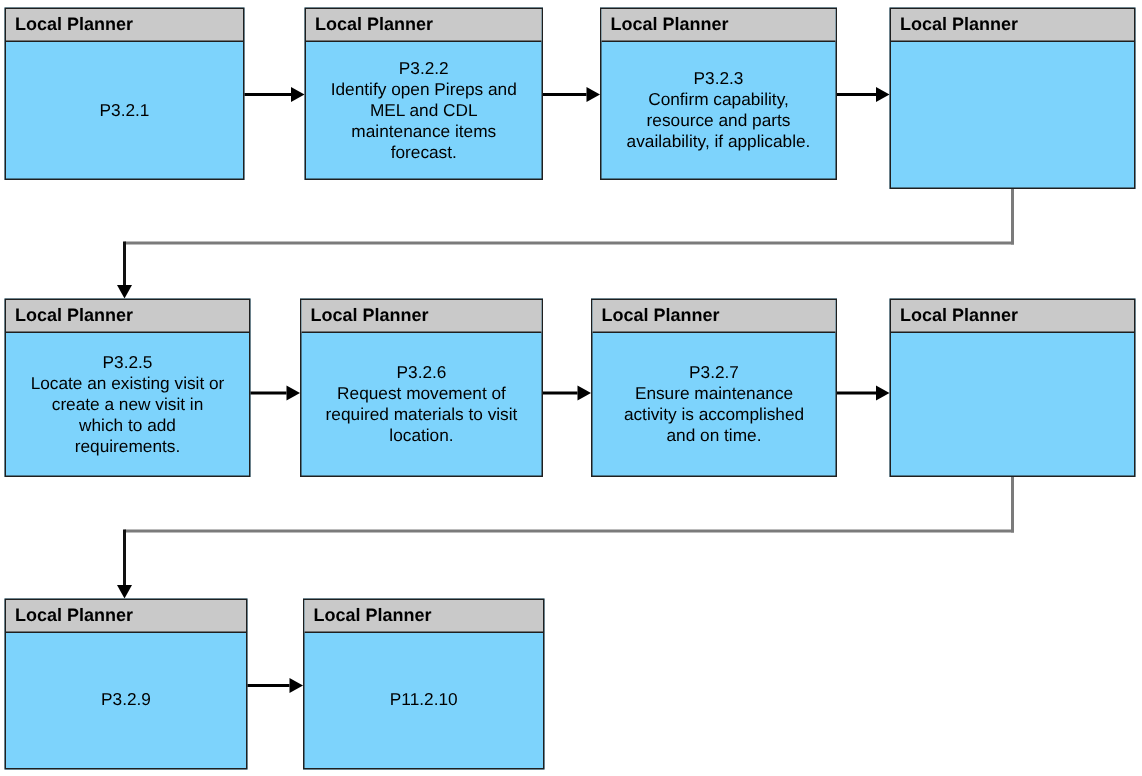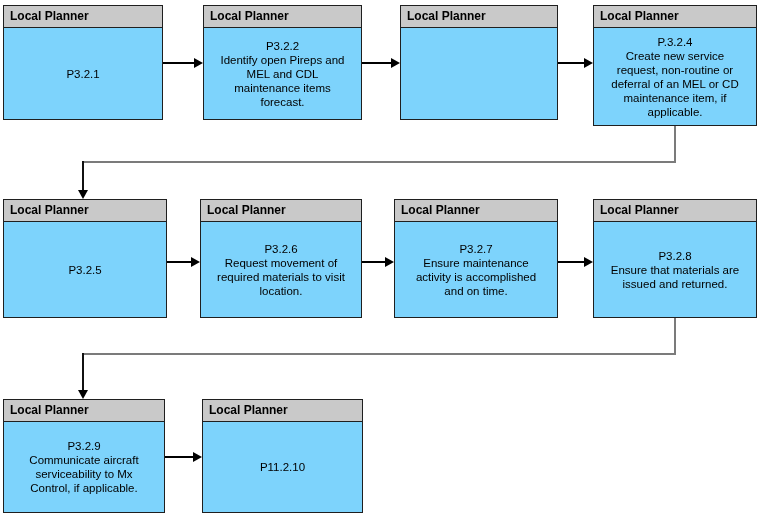--- a/index.html
+++ b/index.html
@@ -79,32 +79,30 @@
       <div class="step">P3.2.2</div>
       <div class="desc">Identify open Pireps and
 MEL and CDL
 maintenance items
 forecast.</div>
     </div>
   </div>
 
   <div class="box" style="left:400px;top:5px;width:158px;height:115px;">
     <div class="box-header">Local Planner</div>
+    <div class="box-body">
+      <div class="step">P3.2.3</div>
+      <div class="desc">Confirm capability,
+resource and parts
+availability, if applicable.</div>
+    </div>
   </div>
 
   <div class="box" style="left:593px;top:5px;width:164px;height:121px;">
     <div class="box-header">Local Planner</div>
-    <div class="box-body">
-      <div class="step">P.3.2.4</div>
-      <div class="desc">Create new service
-request, non-routine or
-deferral of an MEL or CD
-maintenance item, if
-applicable.</div>
-    </div>
   </div>
 
   <div>
     <div class="hline" style="left:163px;top:62px;width:31px;"></div>
     <div class="tri-right" style="left:194px;top:58px;"></div>
   </div>
   <div>
     <div class="hline" style="left:362px;top:62px;width:29px;"></div>
     <div class="tri-right" style="left:391px;top:58px;"></div>
   </div>
@@ -117,20 +115,24 @@
     <div class="conn-v" style="left:674px;top:126px;height:37px;"></div>
     <div class="conn-h" style="left:83px;top:161px;width:593px;"></div>
     <div class="conn-v-dark" style="left:82px;top:161px;height:30px;"></div>
     <div class="tri-down" style="left:78px;top:190px;"></div>
   </div>
 
   <div class="box" style="left:3px;top:199px;width:164px;height:119px;">
     <div class="box-header">Local Planner</div>
     <div class="box-body">
       <div class="step">P3.2.5</div>
+      <div class="desc">Locate an existing visit or
+create a new visit in
+which to add
+requirements.</div>
     </div>
   </div>
 
   <div class="box" style="left:200px;top:199px;width:162px;height:119px;">
     <div class="box-header">Local Planner</div>
     <div class="box-body">
       <div class="step">P3.2.6</div>
       <div class="desc">Request movement of
 required materials to visit
 location.</div>
@@ -142,25 +144,20 @@
     <div class="box-body">
       <div class="step">P3.2.7</div>
       <div class="desc">Ensure maintenance
 activity is accomplished
 and on time.</div>
     </div>
   </div>
 
   <div class="box" style="left:593px;top:199px;width:164px;height:119px;">
     <div class="box-header">Local Planner</div>
-    <div class="box-body">
-      <div class="step">P3.2.8</div>
-      <div class="desc">Ensure that materials are
-issued and returned.</div>
-    </div>
   </div>
 
   <div>
     <div class="hline" style="left:167px;top:261px;width:24px;"></div>
     <div class="tri-right" style="left:191px;top:257px;"></div>
   </div>
   <div>
     <div class="hline" style="left:362px;top:261px;width:23px;"></div>
     <div class="tri-right" style="left:385px;top:257px;"></div>
   </div>
@@ -173,23 +170,20 @@
     <div class="conn-v" style="left:674px;top:318px;height:37px;"></div>
     <div class="conn-h" style="left:83px;top:353px;width:593px;"></div>
     <div class="conn-v-dark" style="left:82px;top:353px;height:38px;"></div>
     <div class="tri-down" style="left:78px;top:390px;"></div>
   </div>
 
   <div class="box" style="left:3px;top:399px;width:162px;height:114px;">
     <div class="box-header">Local Planner</div>
     <div class="box-body">
       <div class="step">P3.2.9</div>
-      <div class="desc">Communicate aircraft
-serviceability to Mx
-Control, if applicable.</div>
     </div>
   </div>
 
   <div class="box" style="left:202px;top:399px;width:161px;height:114px;">
     <div class="box-header">Local Planner</div>
     <div class="box-body">
       <div class="step">P11.2.10</div>
     </div>
   </div>
 

